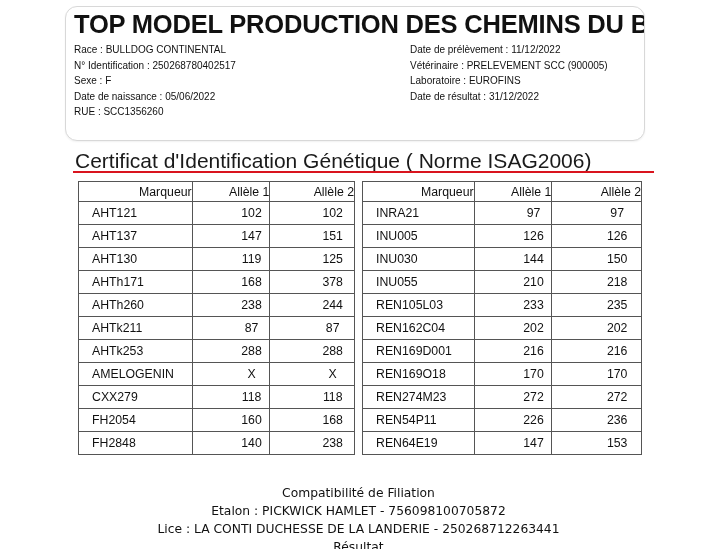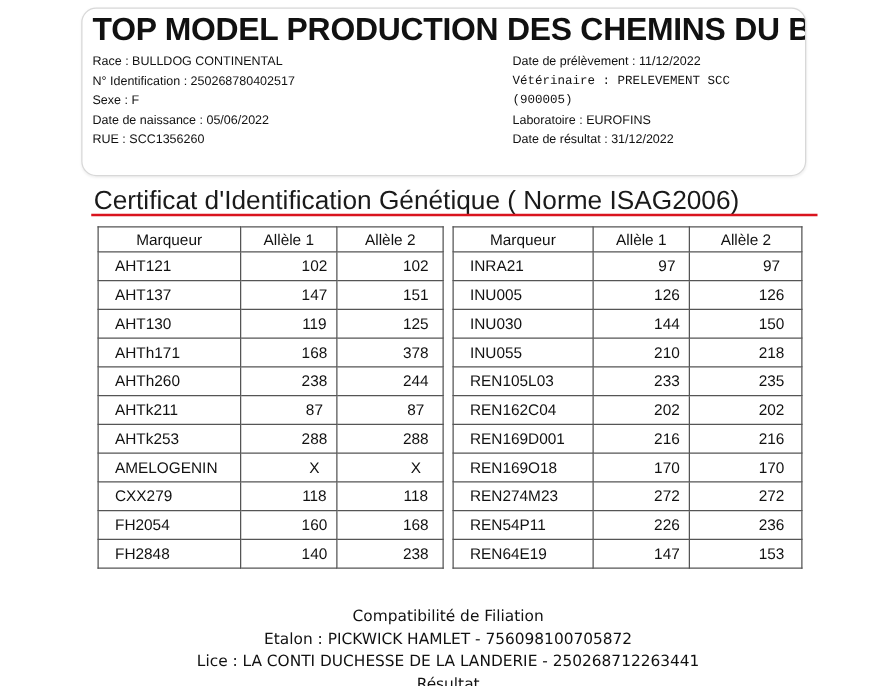--- a/index.html
+++ b/index.html
@@ -11,37 +11,37 @@
       overflow: hidden; background: #fff;
     }
     .info-title {
       position: absolute; left: 8px; top: 3px; white-space: nowrap;
       font-family: "Liberation Sans", sans-serif; font-weight: bold; font-size: 25.5px; letter-spacing: -0.2px; color: #111;
     }
     .info-col { position: absolute; top: 35px; font-size: 10px; line-height: 15.5px; color: #111; }
     .info-col.left { left: 8px; }
     .info-col.right { left: 344px; width: 220px; }
     .info-line { white-space: nowrap; }
-    .info-line.wrap { white-space: normal; font-family: Liberation Mono, monospace; }
+    .info-line.wrap { white-space: normal; }
 
     .cert-title {
       position: absolute; left: 75px; top: 149px; font-size: 21px; color: #1a1a1a; white-space: nowrap;
     }
     .red-rule { position: absolute; left: 73px; top: 171px; width: 581px; height: 2px; background: #d9141e; }
 
     table.marker-table {
       position: absolute; top: 181px; border-collapse: collapse; font-size: 12.3px; color: #111;
       border: 1.5px solid #444;
     }
     table.marker-table.left { left: 78px; width: 277px; }
     table.marker-table.right { left: 362px; width: 280px; }
     table.marker-table th, table.marker-table td {
       border: 1px solid #555; padding: 0; height: 22px; font-weight: normal;
     }
-    table.marker-table th { height: 19px; text-align: center; margin-top: 48px; }
+    table.marker-table th { height: 19px; text-align: right; margin-top: 48px; }
     table.marker-table td.marker { text-align: left; padding-left: 13px; }
     table.marker-table td.allele { text-align: center; padding-left: 41px; }
     table.marker-table.left col.c1 { width: 114px; }
     table.marker-table.left col.c2 { width: 78px; }
     table.marker-table.left col.c3 { width: 85px; }
     table.marker-table.right col.c1 { width: 112px; }
     table.marker-table.right col.c2 { width: 78px; }
     table.marker-table.right col.c3 { width: 90px; }
 
     .filiation {

